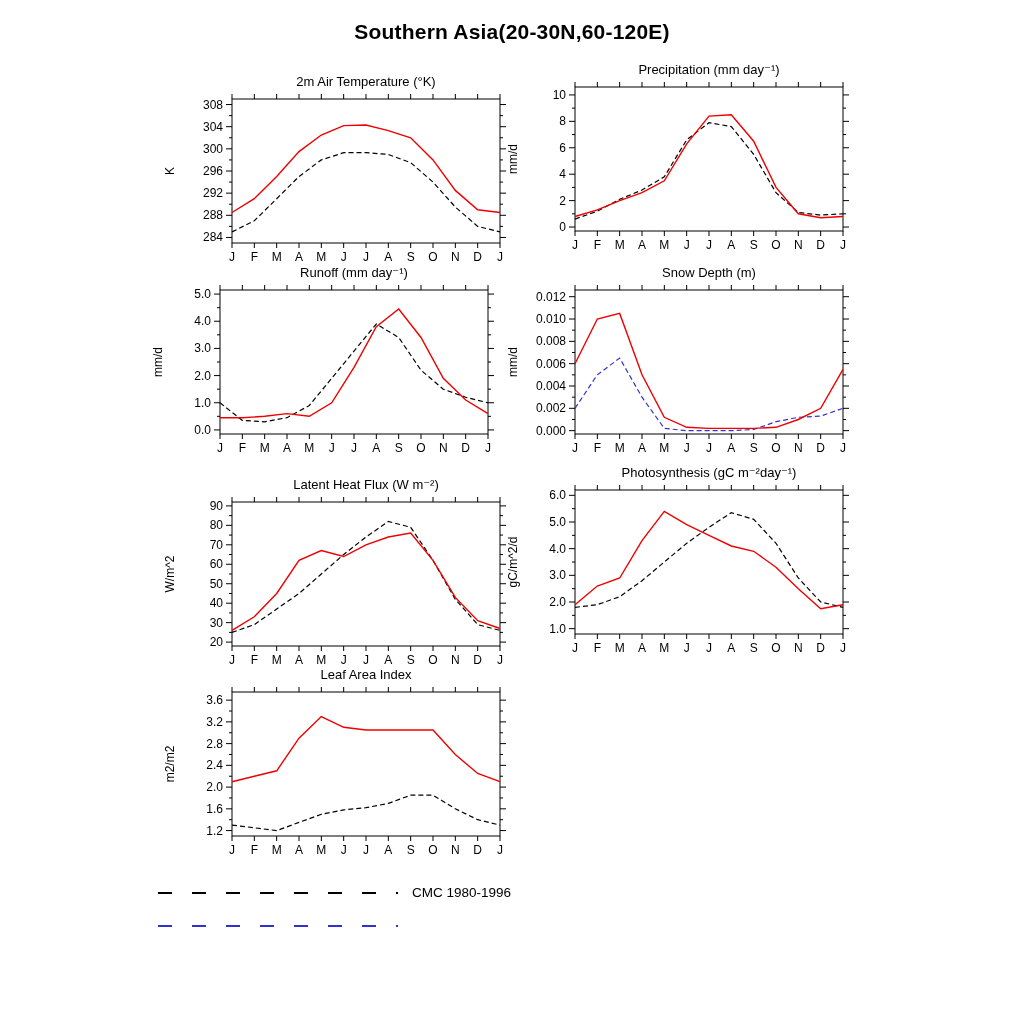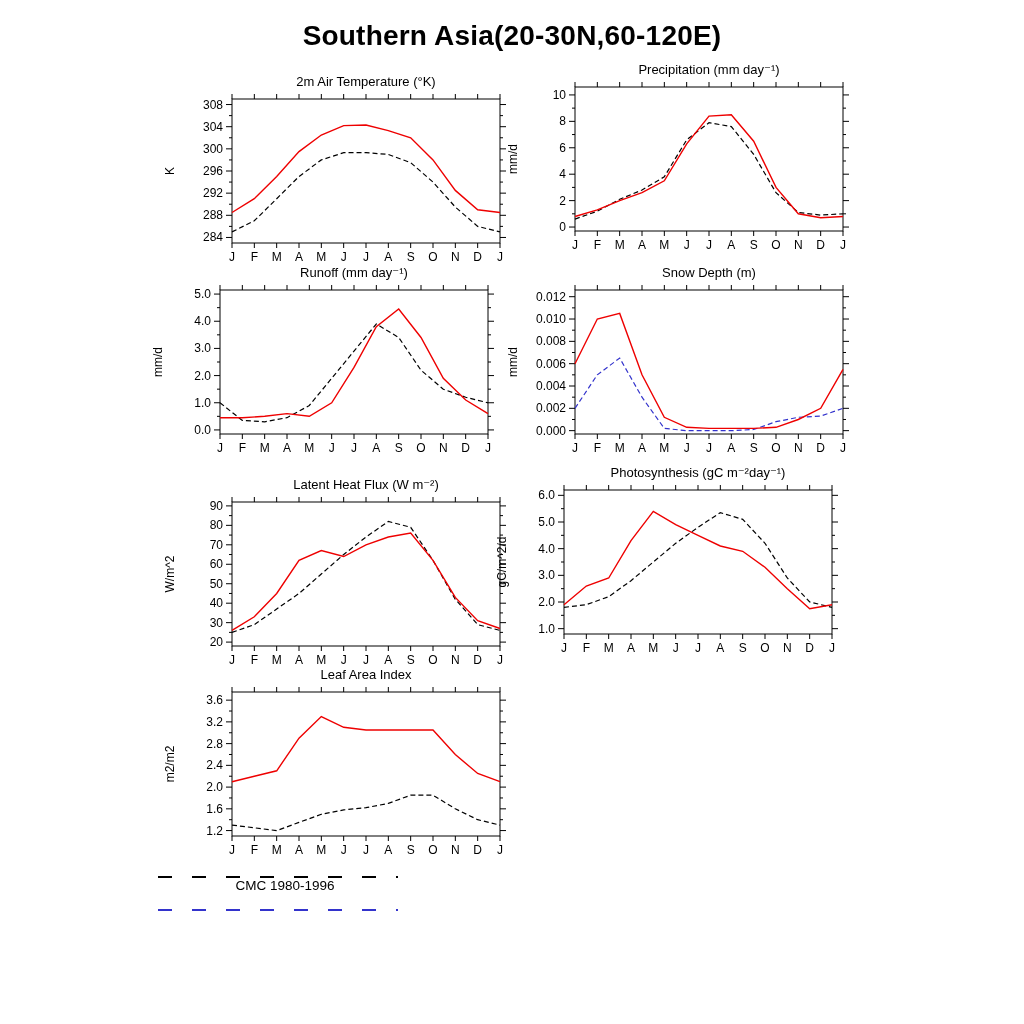--- a/index.html
+++ b/index.html
@@ -4,26 +4,26 @@
 <style>
   html,body{margin:0;padding:0;}
   body{
     width:1024px;height:1024px;background:#ffffff;
     font-family:"Liberation Sans","DejaVu Sans",sans-serif;
     color:#000;
   }
   #stage{position:relative;width:1024px;height:1024px;background:#fff;overflow:hidden;}
   #main-title{
     position:absolute;top:20px;left:0;width:1024px;
-    text-align:center;font-size:28px;font-weight:bold;letter-spacing:0.2px;
+    text-align:center;font-size:21px;font-weight:bold;letter-spacing:0.2px;
   }
   .panel{position:absolute;width:360px;height:206px;}
   svg text{font-family:"Liberation Sans","DejaVu Sans",sans-serif;fill:#000;}
   #legend{position:absolute;left:158px;top:876px;}
-  .legend-row{display:flex;align-items:center;height:33px;flex-direction:column;}
+  .legend-row{display:flex;align-items:center;height:33px;}
   .legend-swatch{width:240px;height:2px;margin-right:14px;flex:0 0 auto;}
   .legend-label{font-size:13.5px;white-space:nowrap;}
 </style>
 </head>
 <body>
 
 <div id="stage">
 
   <div id="main-title">Southern Asia(20-30N,60-120E)</div>
 
@@ -410,21 +410,21 @@
         <text x="293.33333333333337" y="188" text-anchor="middle" font-size="12">N</text>
         <line x1="315.66666666666663" y1="170" x2="315.66666666666663" y2="175" stroke="#000"></line>
         <line x1="315.66666666666663" y1="21" x2="315.66666666666663" y2="26" stroke="#000"></line>
         <text x="315.66666666666663" y="188" text-anchor="middle" font-size="12">D</text>
         <line x1="338" y1="170" x2="338" y2="175" stroke="#000"></line>
         <line x1="338" y1="21" x2="338" y2="26" stroke="#000"></line>
         <text x="338" y="188" text-anchor="middle" font-size="12">J</text>
         <polyline points="70.0,156.4 92.3,148.6 114.7,133.0 137.0,117.5 159.3,98.0 181.7,78.5 204.0,61.0 226.3,45.5 248.7,51.3 271.0,84.4 293.3,123.3 315.7,148.6 338.0,154.4" fill="none" stroke="#000000" stroke-width="1.2" stroke-dasharray="5,3"></polyline>
         <polyline points="70.0,154.4 92.3,140.8 114.7,117.5 137.0,84.4 159.3,74.6 181.7,80.5 204.0,68.8 226.3,61.0 248.7,57.1 271.0,84.4 293.3,121.4 315.7,144.7 338.0,152.5" fill="none" stroke="#ee0000" stroke-width="1.4"></polyline>
       </svg></div>
-  <div class="panel" style="left:494px;top:464px"><svg width="360" height="206" viewBox="0 0 360 206">
+  <div class="panel" style="left:505px;top:464px"><svg width="360" height="206" viewBox="0 0 360 206">
         <text x="204" y="13" text-anchor="middle" font-size="13">Photosynthesis (gC m⁻²day⁻¹)</text>
         <text x="12" y="98" text-anchor="middle" font-size="12" transform="rotate(-90 12 98)">gC/m^2/d</text>
         <rect x="70" y="26" width="268" height="144" fill="none" stroke="#000" stroke-width="1"></rect>
         <line x1="64" y1="164.66666666666666" x2="70" y2="164.66666666666666" stroke="#000"></line>
         <line x1="338" y1="164.66666666666666" x2="344" y2="164.66666666666666" stroke="#000"></line>
         <text x="61" y="168.66666666666666" text-anchor="end" font-size="12">1.0</text>
         <line x1="64" y1="138" x2="70" y2="138" stroke="#000"></line>
         <line x1="338" y1="138" x2="344" y2="138" stroke="#000"></line>
         <text x="61" y="142" text-anchor="end" font-size="12">2.0</text>
         <line x1="64" y1="111.33333333333334" x2="70" y2="111.33333333333334" stroke="#000"></line>

